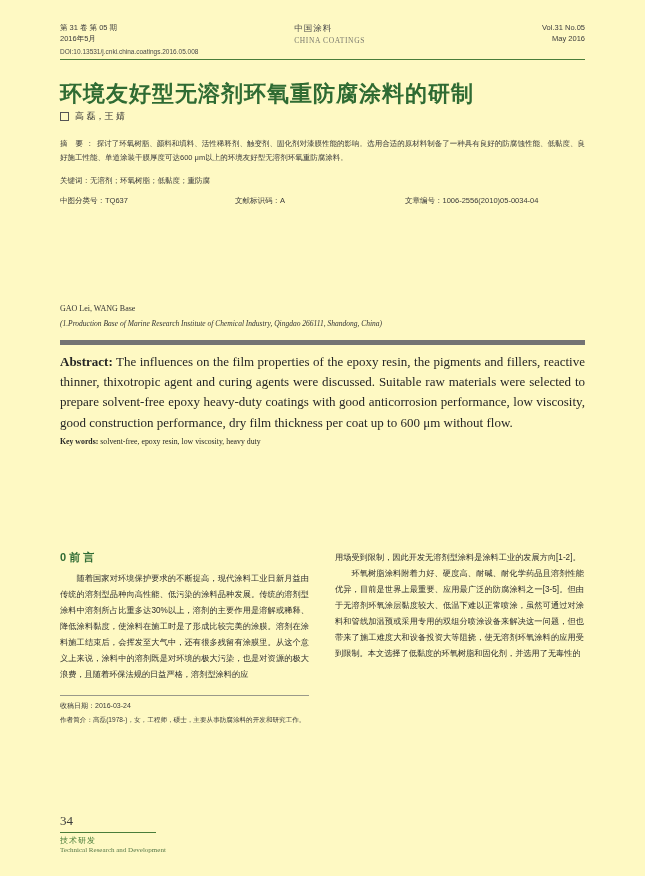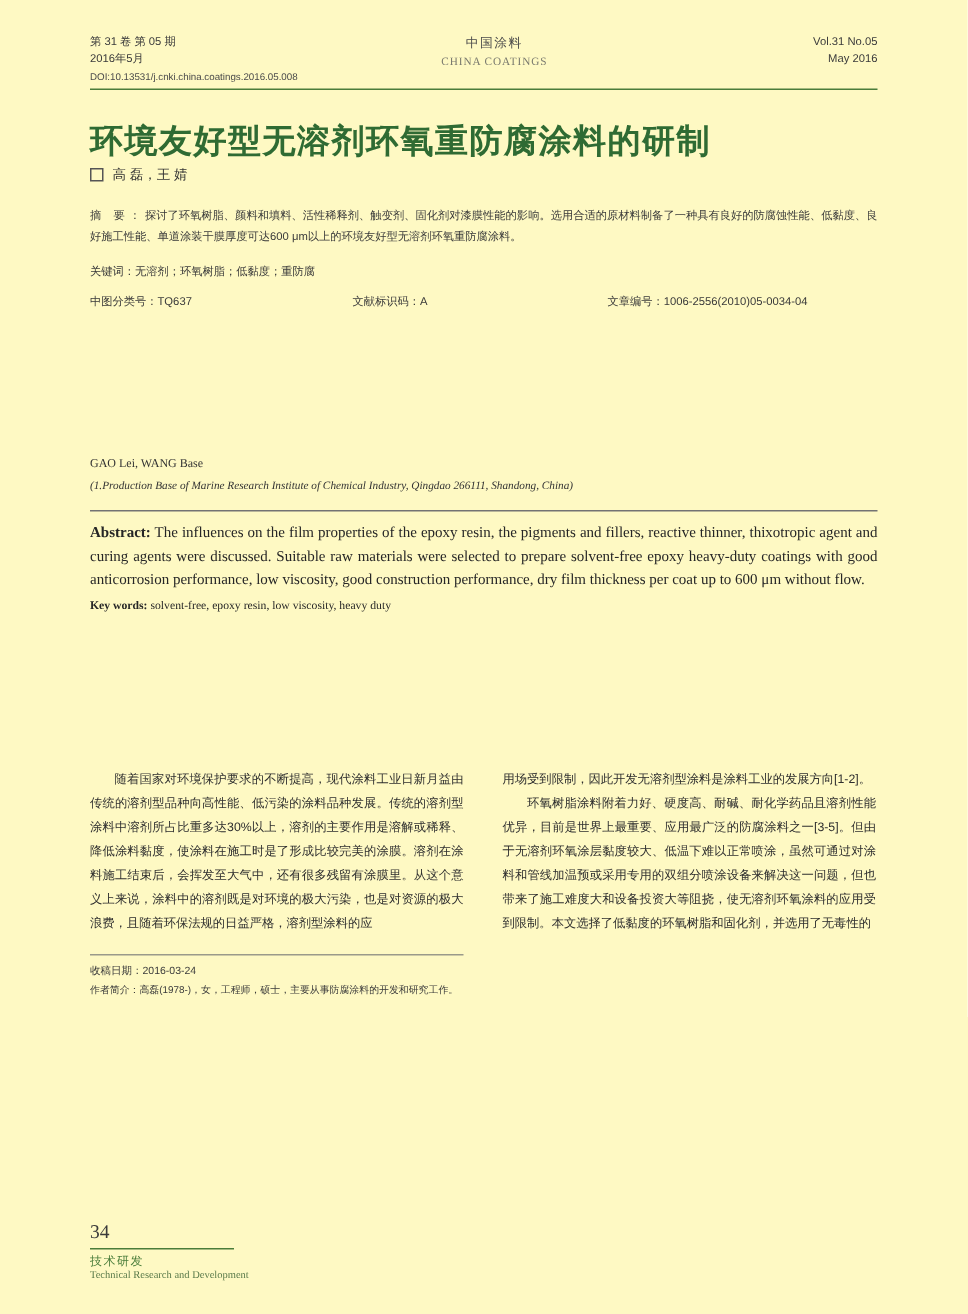--- a/index.html
+++ b/index.html
@@ -33,21 +33,21 @@
   
   .masthead {
     display: flex;
     justify-content: space-between;
     align-items: flex-start;
     font-size: 7.5px;
     color: #3b3b3b;
     line-height: 1.5;
   }
   .masthead .col-left { text-align: left; }
-  .masthead .col-mid { text-align: center; }
+  .masthead .col-mid { text-align: left; }
   .masthead .col-right { text-align: right; }
   .masthead .cn-journal {
     font-size: 8.5px;
     color: #4a4a4a;
     letter-spacing: 1px;
   }
   .masthead .en-journal {
     font-size: 7.5px;
     color: #7a7a6e;
     font-family: "Liberation Serif", serif;
@@ -132,26 +132,26 @@
   }
   .en-affil {
     margin-top: 6px;
     font-size: 7.5px;
     color: #333;
     font-style: italic;
     font-family: "Liberation Serif", serif;
   }
   .en-abstract {
     margin-top: 12px;
-    font-size: 10px;
+    font-size: 13px;
     color: #262626;
     line-height: 1.55;
     text-align: justify;
     font-family: "Liberation Serif", serif;
-    border-top: 1px solid #737373;
+    border-top: 5px solid #737373;
     padding-top: 7px;
   }
   .en-abstract b { font-weight: bold; }
   .en-kw {
     margin-top: 4px;
     font-size: 7.8px;
     font-family: "Liberation Serif", serif;
     color: #262626;
   }
 
@@ -278,20 +278,21 @@
       <div class="en-abstract">
         <b>Abstract:</b><span> The influences on the film properties of the epoxy resin, the pigments and fillers, reactive thinner, thixotropic agent and curing agents were discussed. Suitable raw materials were selected to prepare solvent-free epoxy heavy-duty coatings with good anticorrosion performance, low viscosity, good construction performance, dry film thickness per coat up to 600 μm without flow.</span>
       </div>
       <div class="en-kw">
         <b>Key words:</b><span> solvent-free, epoxy resin, low viscosity, heavy duty</span>
       </div>
     </div>
 
     <div class="body-cols">
       <div class="col">
+        <div class="sec-head">0  前  言</div>
         <div class="para">随着国家对环境保护要求的不断提高，现代涂料工业日新月益由传统的溶剂型品种向高性能、低污染的涂料品种发展。传统的溶剂型涂料中溶剂所占比重多达30%以上，溶剂的主要作用是溶解或稀释、降低涂料黏度，使涂料在施工时是了形成比较完美的涂膜。溶剂在涂料施工结束后，会挥发至大气中，还有很多残留有涂膜里。从这个意义上来说，涂料中的溶剂既是对环境的极大污染，也是对资源的极大浪费，且随着环保法规的日益严格，溶剂型涂料的应</div>
         <div class="recv">收稿日期：2016-03-24</div>
         <div class="bio">作者简介：高磊(1978-)，女，工程师，硕士，主要从事防腐涂料的开发和研究工作。</div>
       </div>
       <div class="col">
         <div class="col-right-top">用场受到限制，因此开发无溶剂型涂料是涂料工业的发展方向[1-2]。</div>
         <div class="para">环氧树脂涂料附着力好、硬度高、耐碱、耐化学药品且溶剂性能优异，目前是世界上最重要、应用最广泛的防腐涂料之一[3-5]。但由于无溶剂环氧涂层黏度较大、低温下难以正常喷涂，虽然可通过对涂料和管线加温预或采用专用的双组分喷涂设备来解决这一问题，但也带来了施工难度大和设备投资大等阻挠，使无溶剂环氧涂料的应用受到限制。本文选择了低黏度的环氧树脂和固化剂，并选用了无毒性的</div>
       </div>
     </div>
 

